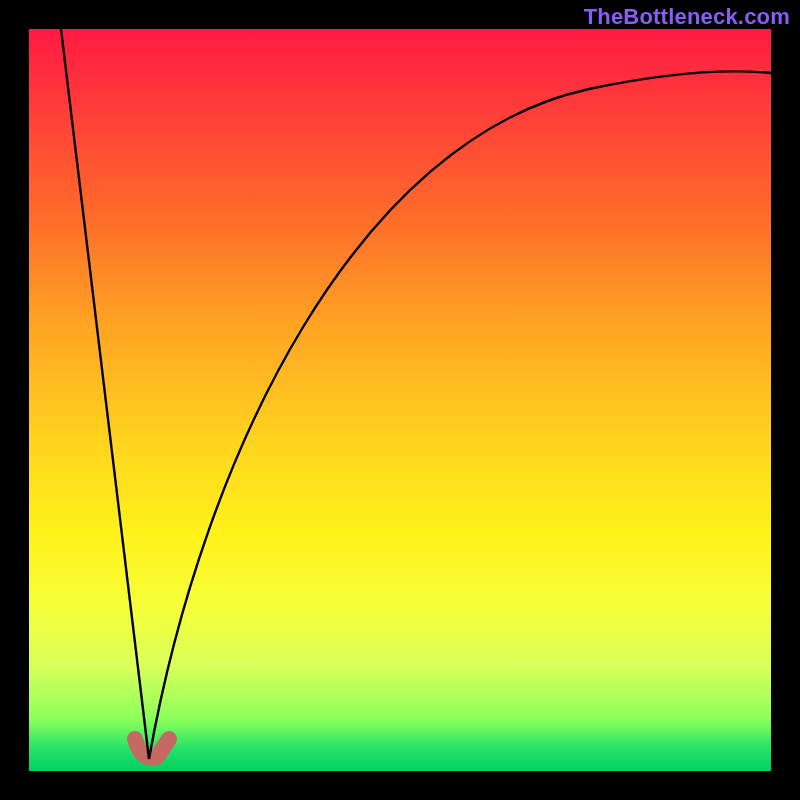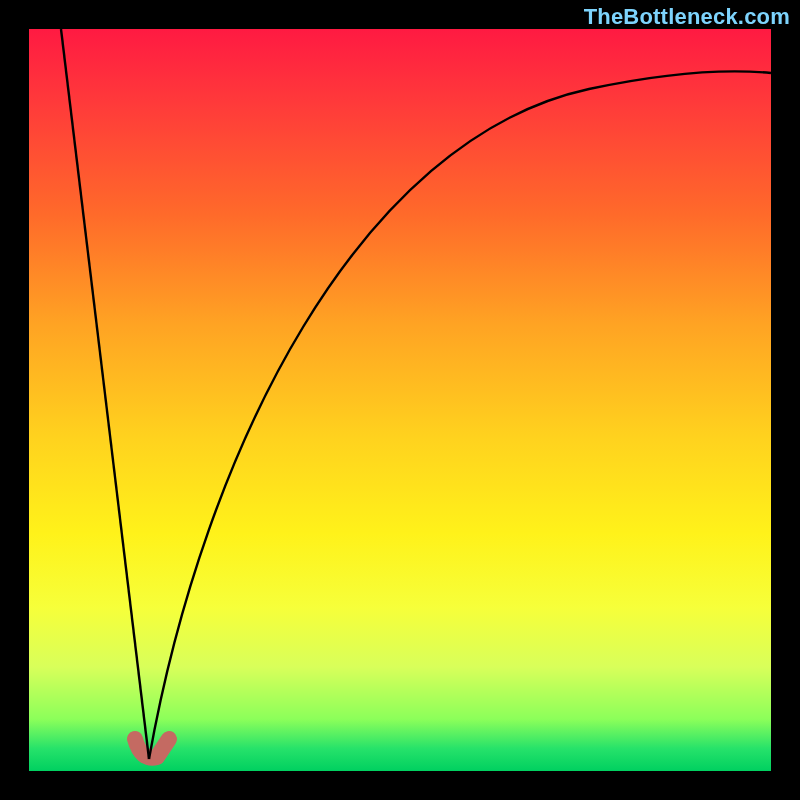--- a/index.html
+++ b/index.html
@@ -38,21 +38,21 @@
       #00d060 100%
     );
   }
   .watermark {
     position: absolute;
     top: 4px;
     right: 10px;
     font-family: Arial, Helvetica, sans-serif;
     font-size: 22px;
     font-weight: 600;
-    color: #7dd3fc;
+    color: #8b5cf6;
     letter-spacing: 0.2px;
   }
   svg.curve {
     position: absolute;
     left: 0;
     top: 0;
     width: 742px;
     height: 742px;
     overflow: visible;
   }

